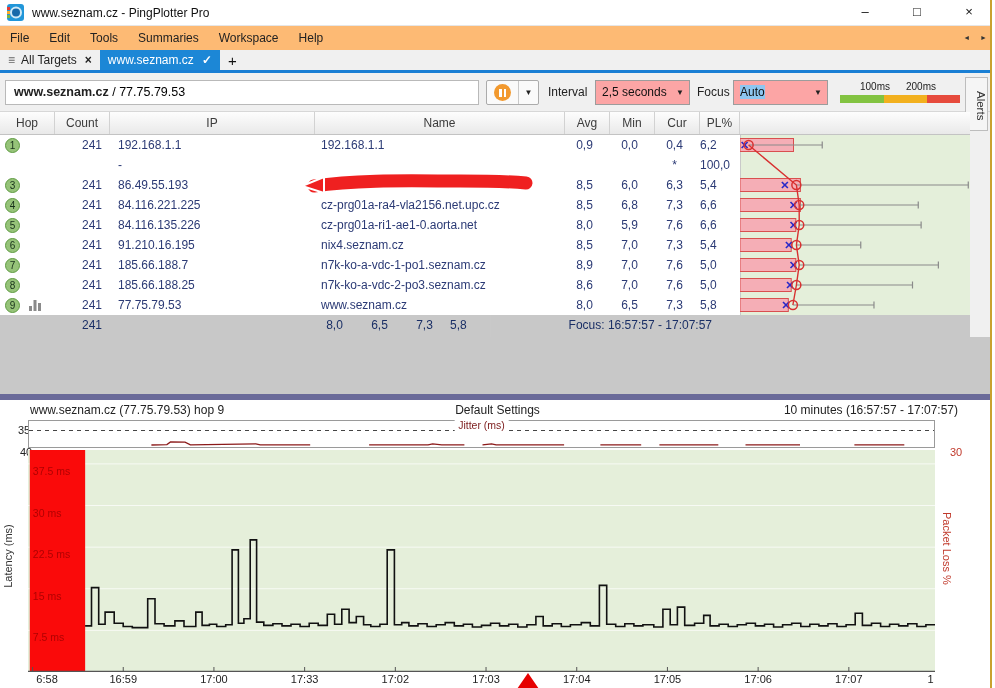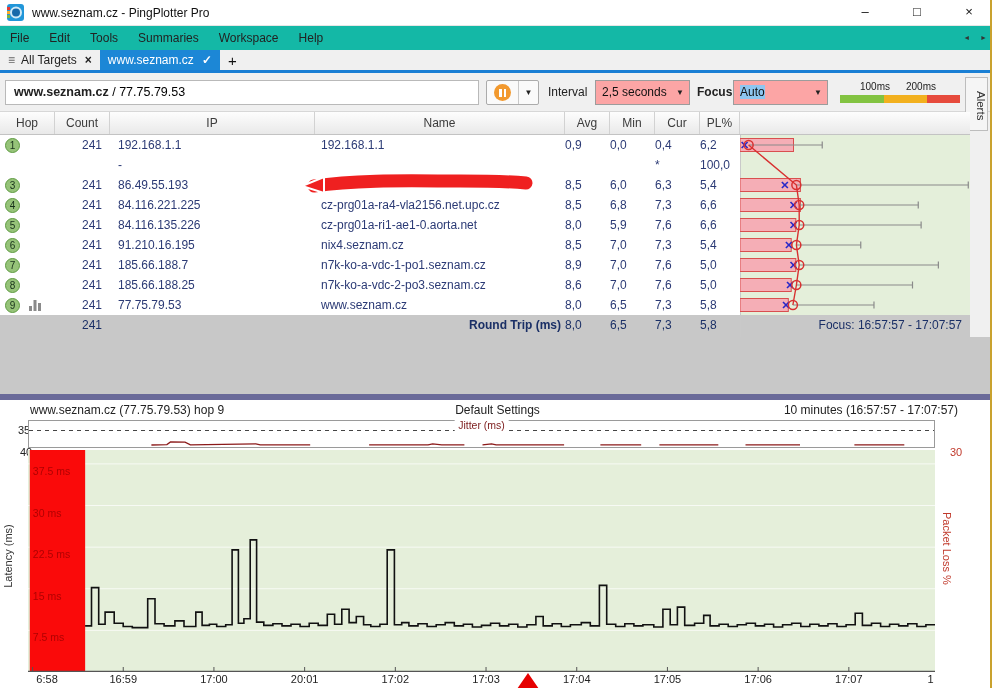--- a/index.html
+++ b/index.html
@@ -8,21 +8,21 @@
 
   
   .titlebar { position:absolute; left:0; top:0; width:995px; height:26px; background:#ffffff;
     display:flex; align-items:center; border-bottom:1px solid #e6e6e6; }
   .app-icon { width:17px; height:17px; margin:0 8px 0 7px; }
   .win-title { font-size:12px; color:#111; }
   .win-controls { position:absolute; right:0; top:0; height:26px; display:flex; }
   .win-btn { width:52px; height:26px; text-align:center; line-height:24px; font-size:13px; color:#111; }
 
   
-  .menubar { position:absolute; left:0; top:26px; width:995px; height:24px; background:#14b8a6;
+  .menubar { position:absolute; left:0; top:26px; width:995px; height:24px; background:#fdba74;
     display:flex; align-items:center; font-size:12px; color:#222; }
   .menu-item { padding:3px 10px; }
   .menu-arrows { position:absolute; right:4px; top:8px; font-size:7px; color:#333; letter-spacing:4px; }
 
   
   .tabbar { position:absolute; left:0; top:50px; width:995px; height:20px; background:#f0f0f0;
     display:flex; align-items:flex-end; font-size:12px; }
   .tab { height:20px; display:flex; align-items:center; padding:0 8px; }
   .tab-inactive { color:#222; }
   .tab-active { background:#1c87d6; color:#fff; }
@@ -59,21 +59,21 @@
   .table { position:absolute; left:0; top:112px; width:970px; }
   .thead { display:flex; height:23px; background:linear-gradient(#fdfdfd,#e9e9e9);
     border-bottom:1px solid #c3c3c3; font-size:12px; color:#3c3c3c; }
   .thead > div { border-right:1px solid #d2d2d2; text-align:center; line-height:22px; }
   .trow { display:flex; height:20px; background:#fff; font-size:12px; color:#2b3a75; line-height:20px; }
   .tfoot { display:flex; height:22px; background:#c8c8c8; font-size:12px; color:#1a2f66; line-height:21px; }
   .c-hop { width:55px; position:relative; }
   .c-count { width:55px; text-align:right; padding-right:8px; }
   .c-ip { width:205px; padding-left:8px; }
   .c-name { width:250px; padding-left:6px; }
-  .c-num { width:45px; text-align:left; padding-right:6px; }
+  .c-num { width:45px; text-align:center; padding-right:6px; }
   .c-pl { width:40px; text-align:left; padding-right:4px; }
   .c-lat { width:230px; background:#e4efda; border-left:1px solid #c9c9c9; position:relative; }
   .tfoot .c-lat { background:#c8c8c8; text-align:right; padding-right:8px; }
   .tfoot .c-name { text-align:right; padding-right:4px; font-weight:bold; }
   .hop-circ { display:inline-block; width:15px; height:15px; margin:2px 0 0 5px; border-radius:50%;
     background:#96c379; border:1px solid #5f9c42; color:#17301a; font-size:10px;
     text-align:center; line-height:13px; }
   .lat-head { position:relative; background:#edf1e6; }
   .lat-head .trap { position:absolute; left:0; top:0; width:100%; height:100%;
     background:#e3e3e3; clip-path:polygon(22% 0, 80% 0, 72% 100%, 30% 100%); }
@@ -160,21 +160,21 @@
     <div class="pause-seg1">
         <span class="pause-circ"></span>
       </div>
     <div class="pause-seg2">▼</div>
   </div>
   <span class="tb-label" style="left:548px;">Interval</span>
   <div class="select" style="left:595px; width:95px;">
     <span>2,5 seconds</span>
     <span class="arr">▼</span>
   </div>
-  <span class="tb-label" style="left:697px;font-weight:bold;">Focus</span>
+  <span class="tb-label" style="left:697px;">Focus</span>
   <div class="select" style="left:733px; width:95px;">
     <span class="sel-hl">Auto</span>
     <span class="arr">▼</span>
   </div>
   <div class="scale-lbls">
     <span style="position:absolute; left:20px;">100ms</span>
     <span style="position:absolute; left:66px;">200ms</span>
   </div>
   <div class="scale-bar">
     <div style="flex: 4 1 0%; background: rgb(130, 195, 65);" id="scale-g"></div>
@@ -297,21 +297,20 @@
         <div class="c-num">6,5</div>
         <div class="c-num">7,3</div>
         <div class="c-pl">5,8</div>
         <div class="c-lat"></div>
       </div>
     </div>
   <div class="tfoot">
     <div class="c-hop"></div>
     <div class="c-count">241</div>
     <div class="c-ip"></div>
-    <div class="c-name">Round Trip (ms)</div>
     <div class="c-num">8,0</div>
     <div class="c-num">6,5</div>
     <div class="c-num">7,3</div>
     <div class="c-pl">5,8</div>
     <div class="c-lat">Focus: 16:57:57 - 17:07:57</div>
   </div>
 </div>
 
 <svg id="lat-overlay" width="230" height="180">
     <rect x="0" y="3.5" width="53.5" height="13" fill="#f5aeb6" stroke="#d94f4f" stroke-width="1"></rect>
@@ -424,21 +423,21 @@
         <line x1="548.735" y1="217" x2="548.735" y2="222" stroke="#555555" stroke-width="1"></line>
         <line x1="639.4350000000001" y1="217" x2="639.4350000000001" y2="222" stroke="#555555" stroke-width="1"></line>
         <line x1="730.1350000000001" y1="217" x2="730.1350000000001" y2="222" stroke="#555555" stroke-width="1"></line>
         <line x1="820.835" y1="217" x2="820.835" y2="222" stroke="#555555" stroke-width="1"></line>
       </svg>
   </div>
   <div id="xlabels">
       <span style="left: 47.047px;">6:58</span>
       <span style="left: 123.235px;">16:59</span>
       <span style="left: 213.935px;">17:00</span>
-      <span style="left: 304.635px;">20:01</span>
+      <span style="left: 304.635px;">17:33</span>
       <span style="left: 395.335px;">17:02</span>
       <span style="left: 486.035px;">17:03</span>
       <span style="left: 576.735px;">17:04</span>
       <span style="left: 667.435px;">17:05</span>
       <span style="left: 758.135px;">17:06</span>
       <span style="left: 848.835px;">17:07</span>
       <span style="left: 930.465px;">1</span>
     </div>
   <div id="marker-tri"></div>
 </div>

